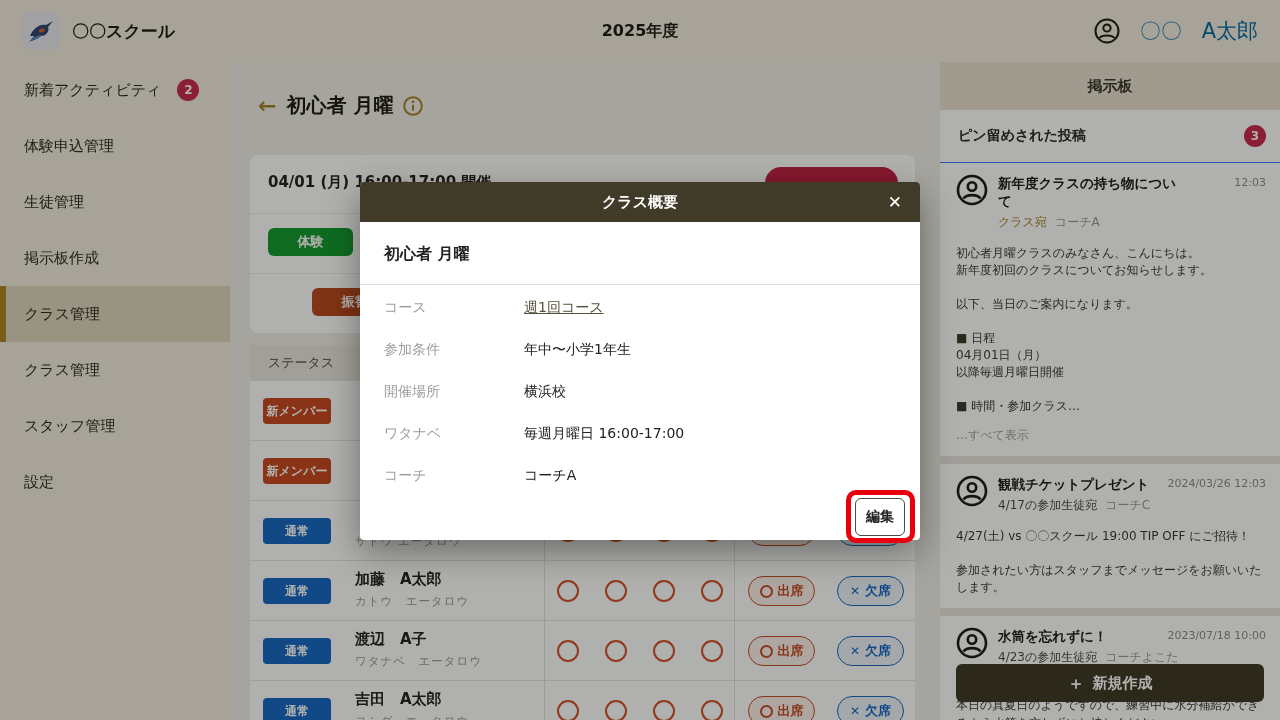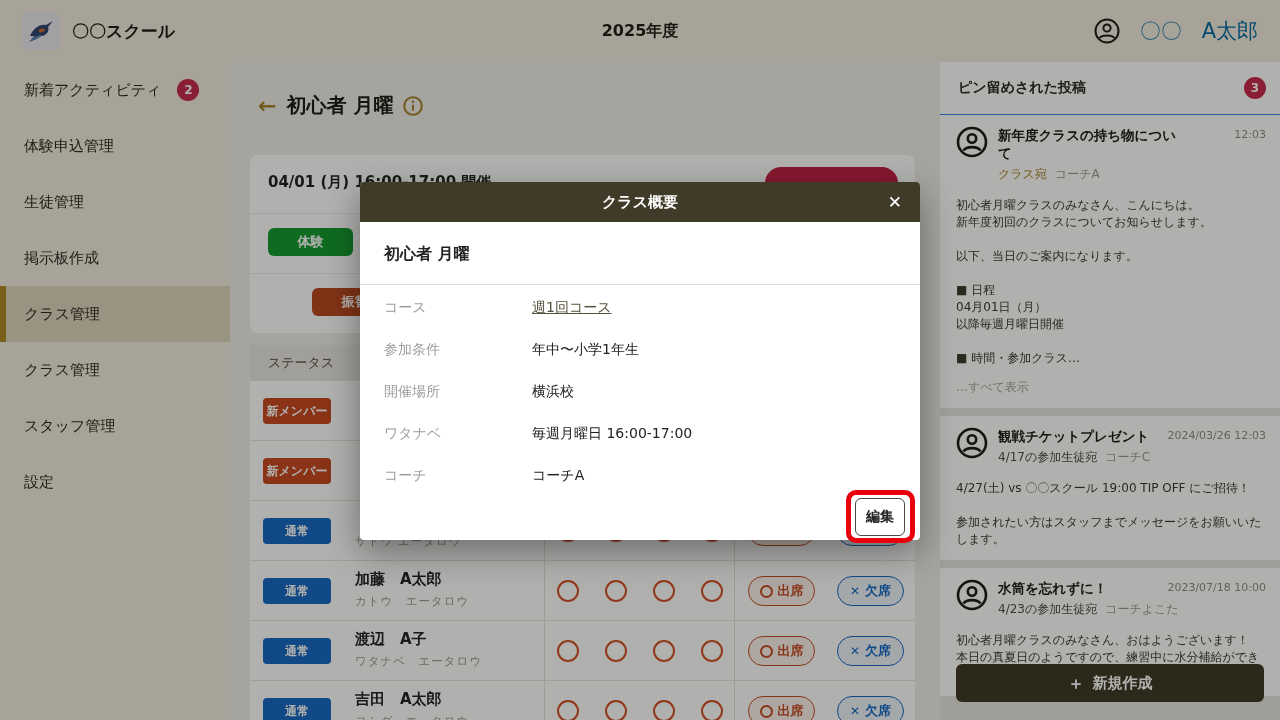--- a/index.html
+++ b/index.html
@@ -74,21 +74,21 @@
   .plus-glyph { font-size:17px; font-weight:bold; }
 
   
   .dim { position:absolute; inset:0; background:rgba(10,8,4,0.32); z-index:50; }
   .modal { position:absolute; left:360px; top:182px; width:560px; height:358px; background:#fff; border-radius:4px; box-shadow:0 12px 34px rgba(0,0,0,0.38); z-index:60; }
   .modal-head { height:40px; background:#403a28; border-radius:4px 4px 0 0; display:flex; align-items:center; justify-content:center; color:#fff; font-size:15px; font-weight:bold; position:relative; }
   .modal-close { position:absolute; right:18px; top:9px; color:#fff; font-size:17px; font-weight:bold; cursor:pointer; line-height:1.3; }
   .modal-class-name { position:absolute; left:24px; top:62px; font-size:16px; font-weight:bold; color:#222; }
   .modal-div { position:absolute; left:0; top:102px; width:560px; height:1px; background:#ddd; }
   .field-label { position:absolute; left:24px; font-size:14px; color:#9c9c9c; }
-  .field-value { position:absolute; left:172px; font-size:14px; color:#222; }
+  .field-value { position:absolute; left:164px; font-size:14px; color:#222; }
   .fy0{top:117px;} .fy1{top:159px;} .fy2{top:201px;} .fy3{top:243px;} .fy4{top:285px;}
   .field-link { color:#56513b; text-decoration:underline; cursor:pointer; }
   .edit-btn { position:absolute; left:495px; top:316px; width:50px; height:38px; background:#fff; border:1.5px solid #4b4b46; border-radius:6px; font-size:14px; font-weight:bold; color:#222; display:flex; align-items:center; justify-content:center; cursor:pointer; }
   .annotation { position:absolute; left:846px; top:490px; width:69px; height:53px; border:5px solid #e8000d; border-radius:10px; z-index:100; pointer-events:none; }
 </style>
 </head>
 <body>
 
 <div class="screen">
 
@@ -272,20 +272,21 @@
           </div>
         <div class="pill pill-absent">
             <span class="mini-x">✕</span>
             <span>欠席</span>
           </div>
       </div>
     </div>
   </div>
 
   <div class="board">
+    <div class="board-title">掲示板</div>
     <div class="pinned-row">
       <span class="pinned-label">ピン留めされた投稿</span>
       <span class="pinned-badge">3</span>
     </div>
 
     <div class="post">
       <svg class="post-avatar" viewBox="0 0 32 32">
         <circle cx="16" cy="16" r="14" fill="none" stroke="#1c1a14" stroke-width="2.6"></circle>
         <circle cx="16" cy="12.5" r="4.2" fill="none" stroke="#1c1a14" stroke-width="2.6"></circle>
         <path d="M7.5 24.5 C10.5 20 21.5 20 24.5 24.5" fill="none" stroke="#1c1a14" stroke-width="2.6"></path>

